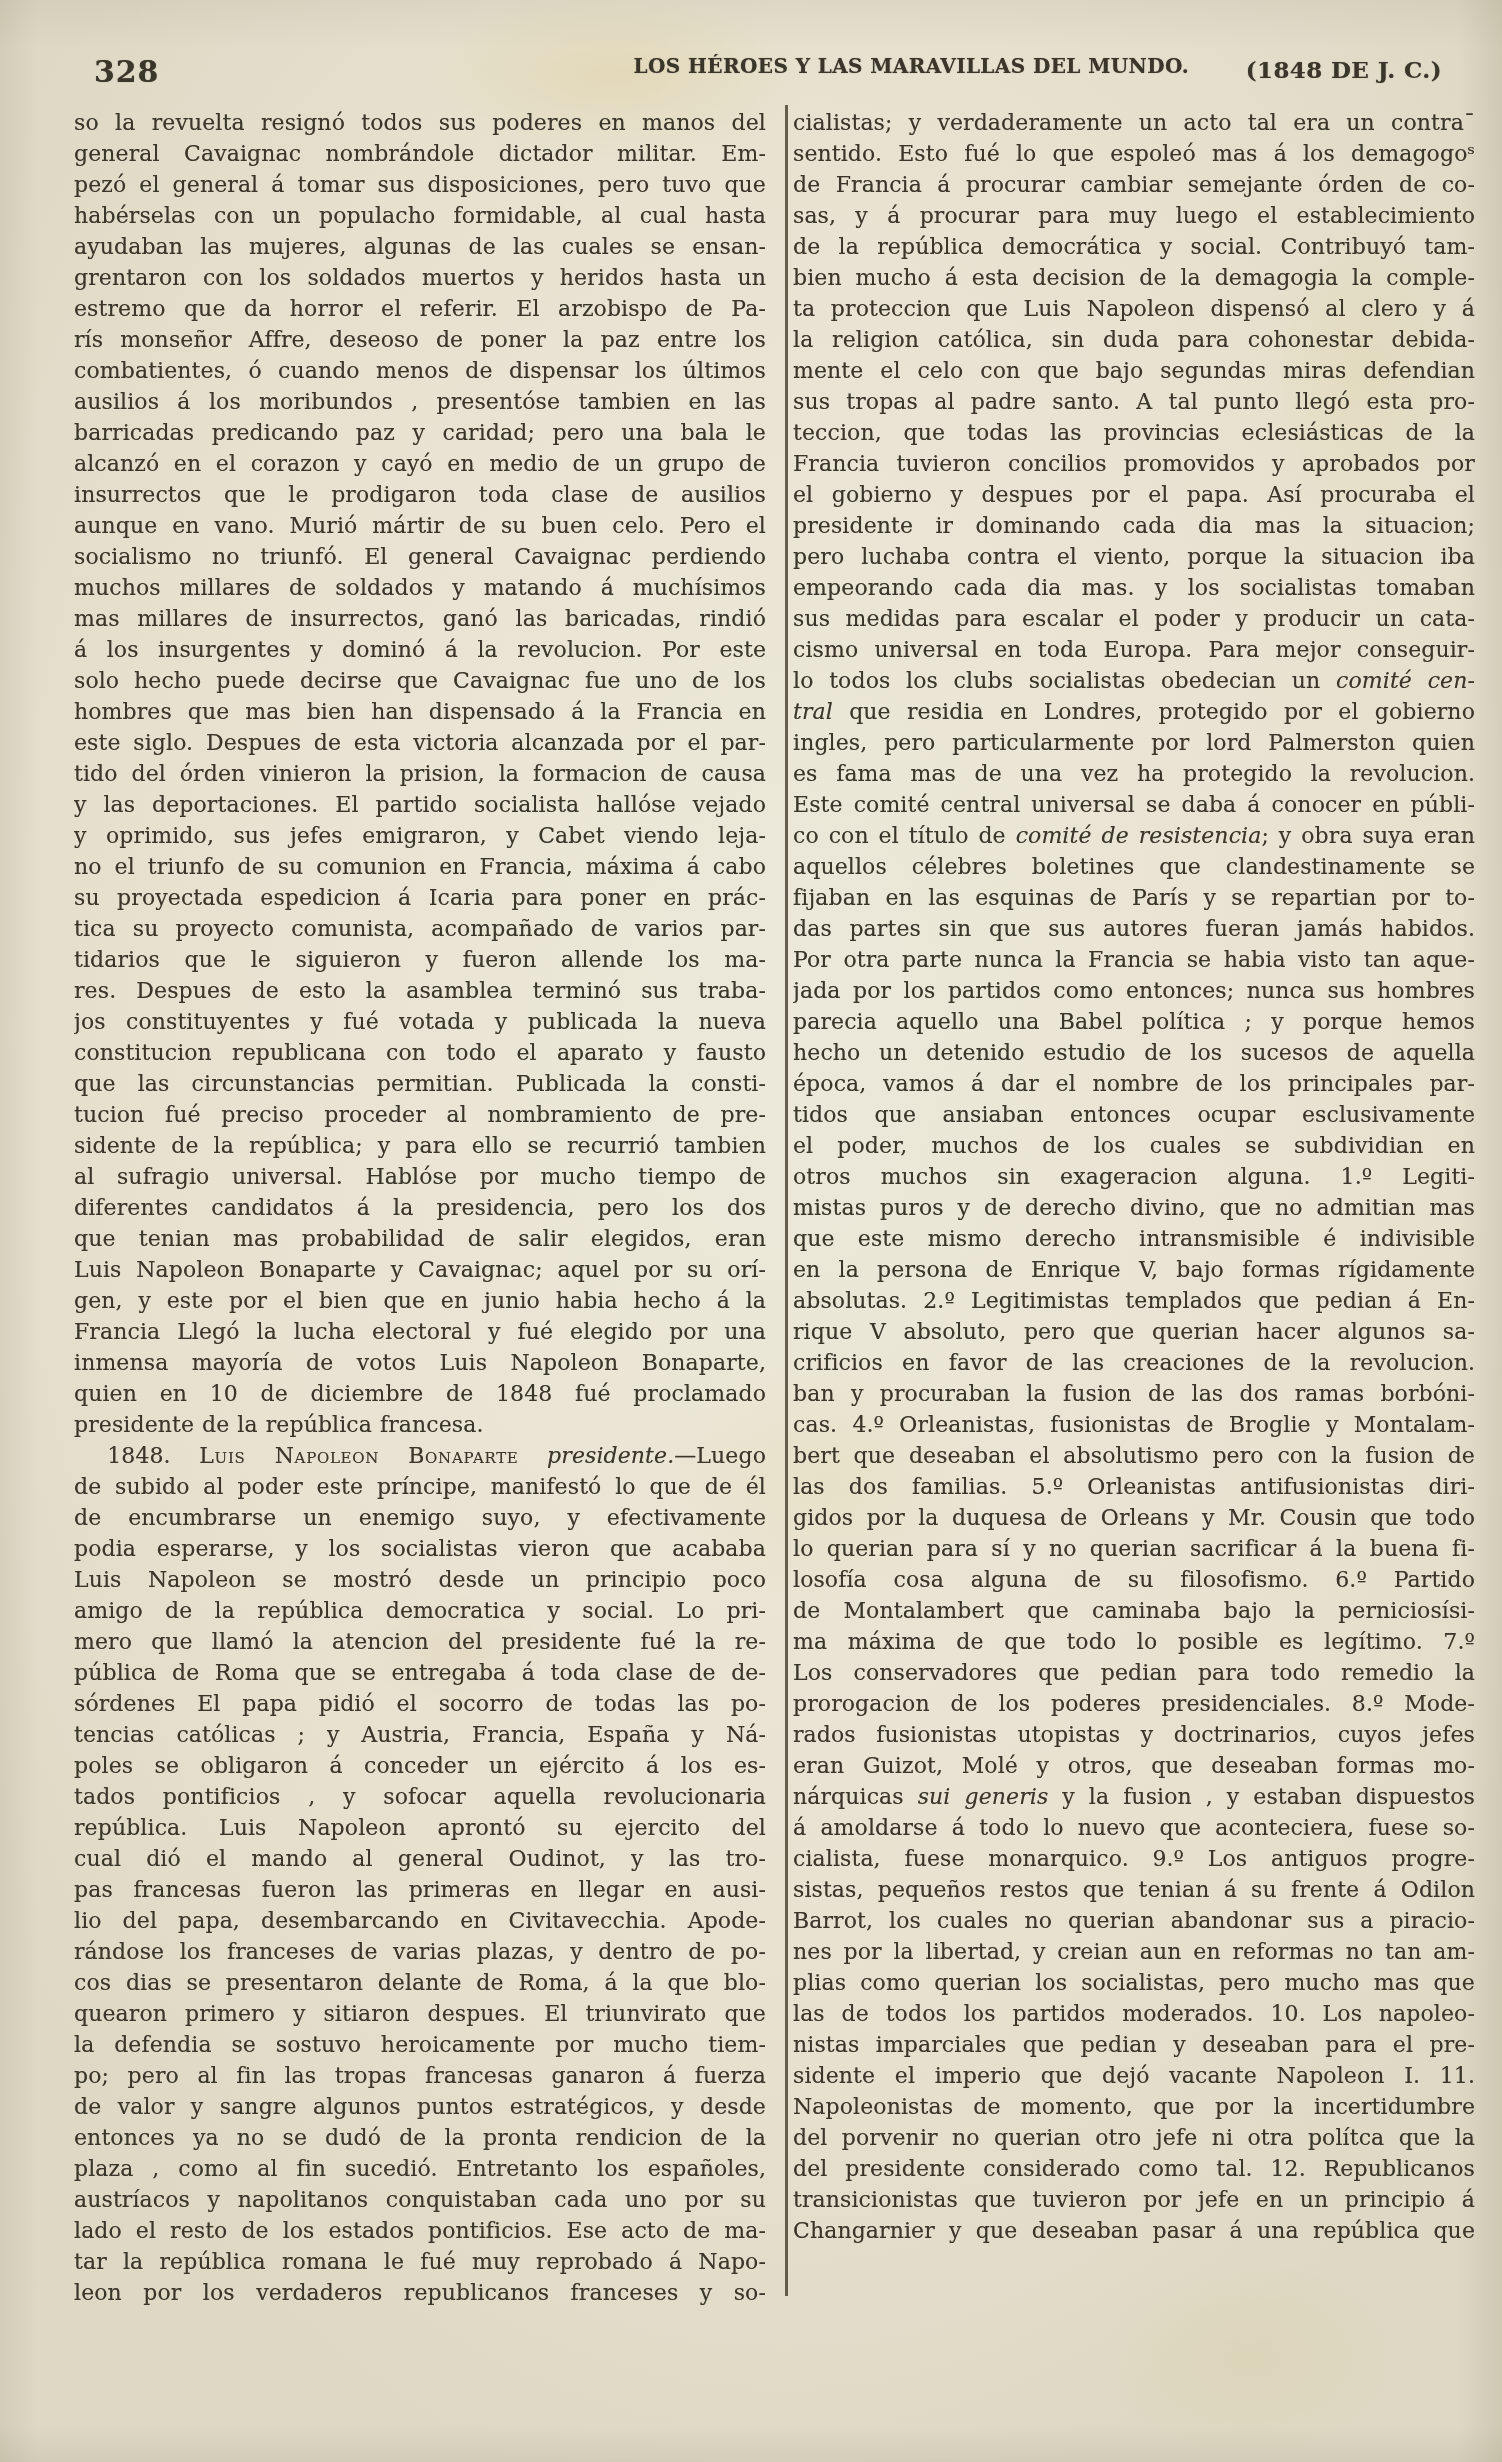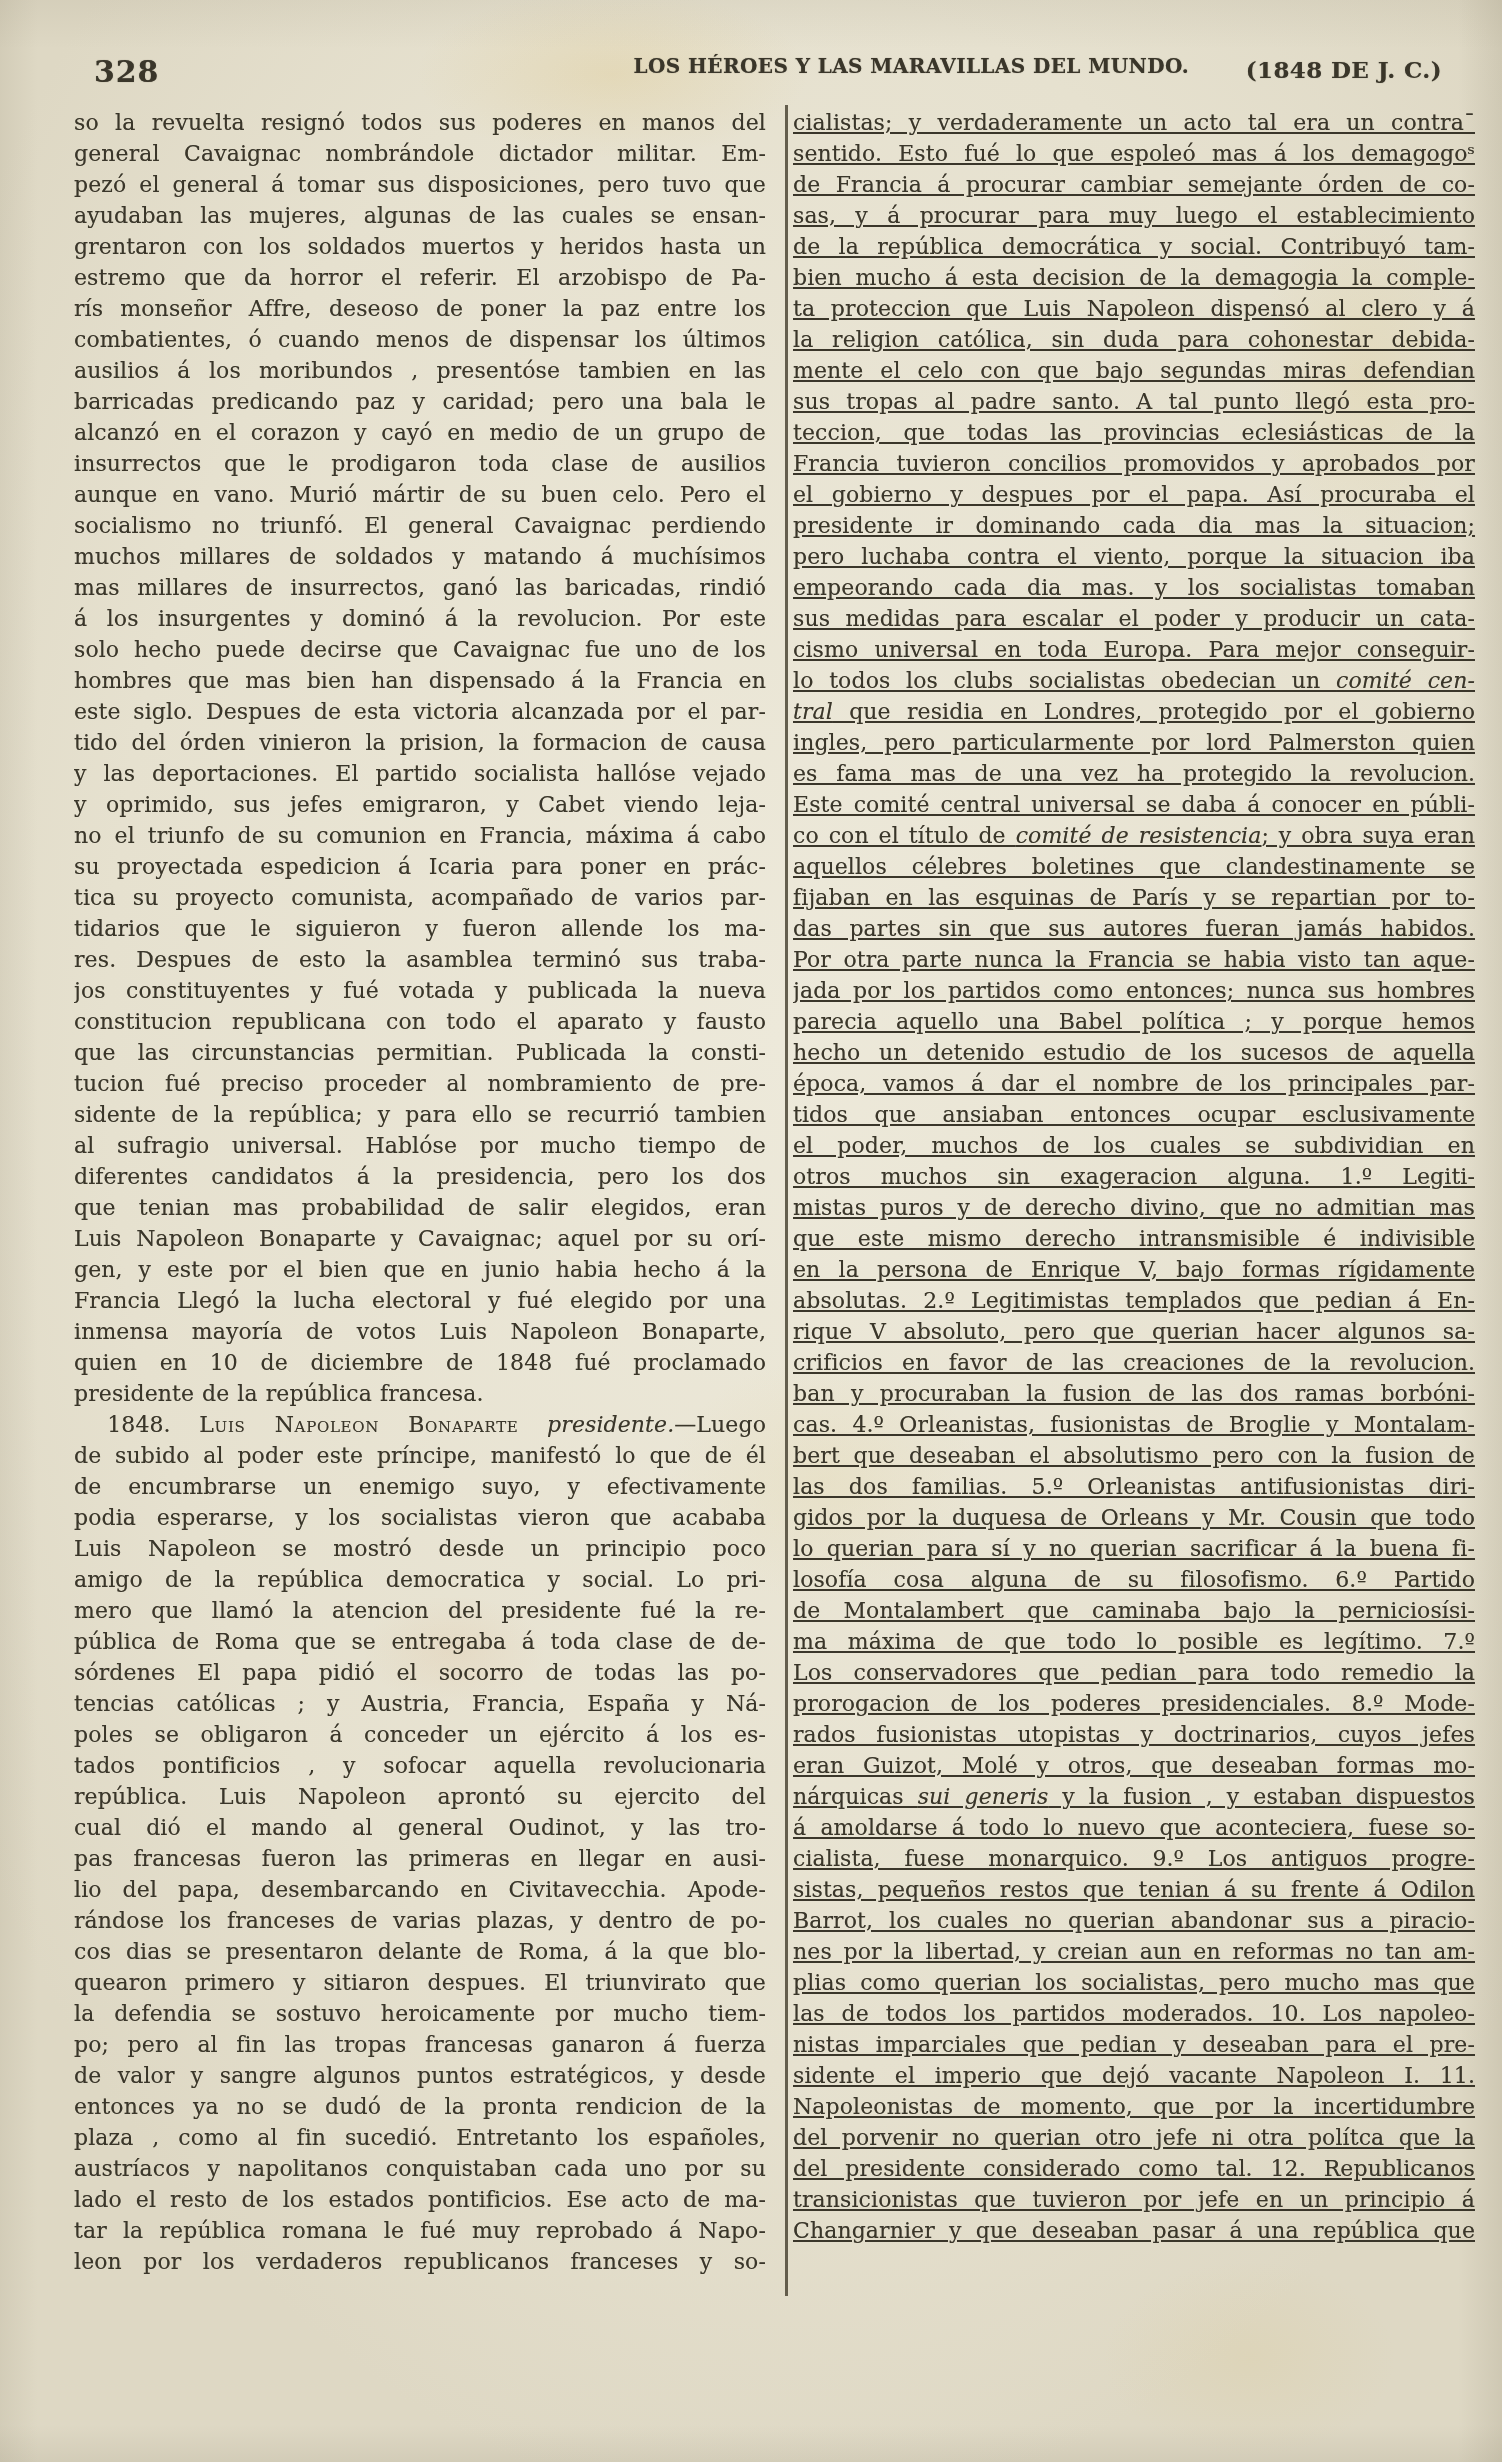--- a/index.html
+++ b/index.html
@@ -44,21 +44,21 @@
   .column-divider{
     position:absolute;left:785px;top:105px;width:2.6px;height:2191px;
     background:var(--divider,#4c4636);
     opacity:0.85;
   }
   .column{
     position:absolute;top:107px;
     text-shadow:0 0 0.5px rgba(58,54,42,0.45);
   }
   .column.left{left:74px;width:692px;}
-  .column.right{left:793px;width:682px;text-decoration:underline;}
+  .column.right{left:793px;width:682px;}
   .line{
     height:31px;line-height:31px;
     font-size:22px;
     overflow:hidden;
     text-align:justify;
     text-align-last:justify;
     letter-spacing:0.1px;
     word-spacing:0.9px;
   }
   .line.flush{text-align-last:left;}
@@ -74,20 +74,21 @@
     <div class="running-title">LOS HÉROES Y LAS MARAVILLAS DEL MUNDO.</div>
     <div class="header-date">(1848 DE J. C.)</div>
   </div>
 
   <div class="column-divider"></div>
 
   <div class="column left">
       <div class="line">so la revuelta resignó todos sus poderes en manos del</div>
       <div class="line">general Cavaignac nombrándole dictador militar. Em-</div>
       <div class="line">pezó el general á tomar sus disposiciones, pero tuvo que</div>
+      <div class="line">habérselas con un populacho formidable, al cual hasta</div>
       <div class="line">ayudaban las mujeres, algunas de las cuales se ensan-</div>
       <div class="line">grentaron con los soldados muertos y heridos hasta un</div>
       <div class="line">estremo que da horror el referir. El arzobispo de Pa-</div>
       <div class="line">rís monseñor Affre, deseoso de poner la paz entre los</div>
       <div class="line">combatientes, ó cuando menos de dispensar los últimos</div>
       <div class="line">ausilios á los moribundos , presentóse tambien en las</div>
       <div class="line">barricadas predicando paz y caridad; pero una bala le</div>
       <div class="line">alcanzó en el corazon y cayó en medio de un grupo de</div>
       <div class="line">insurrectos que le prodigaron toda clase de ausilios</div>
       <div class="line">aunque en vano. Murió mártir de su buen celo. Pero el</div>

